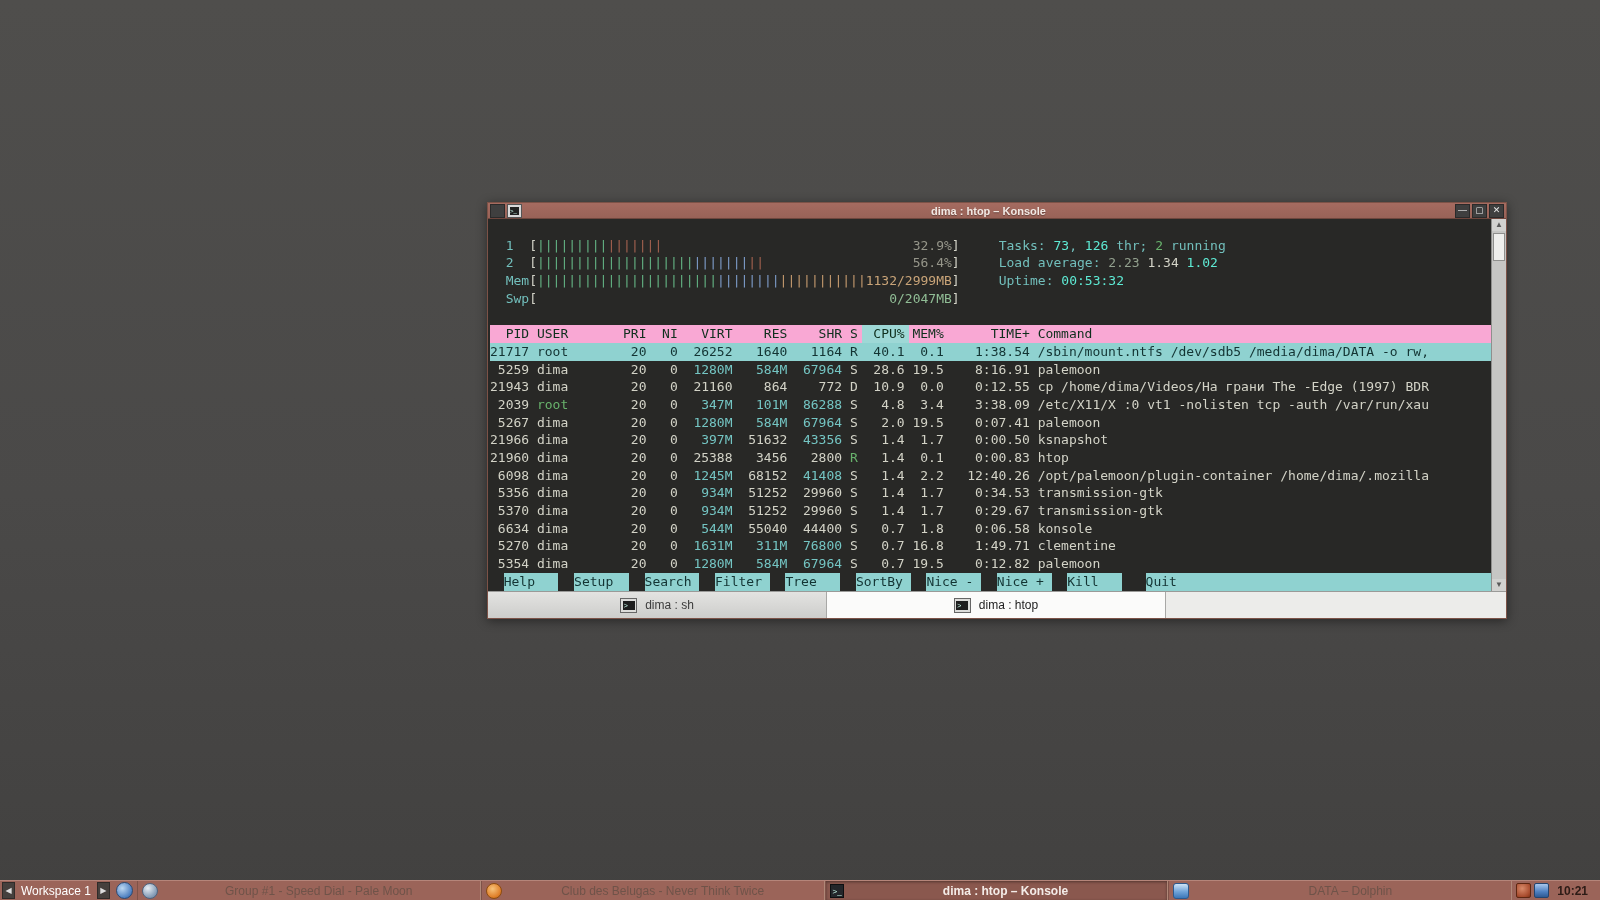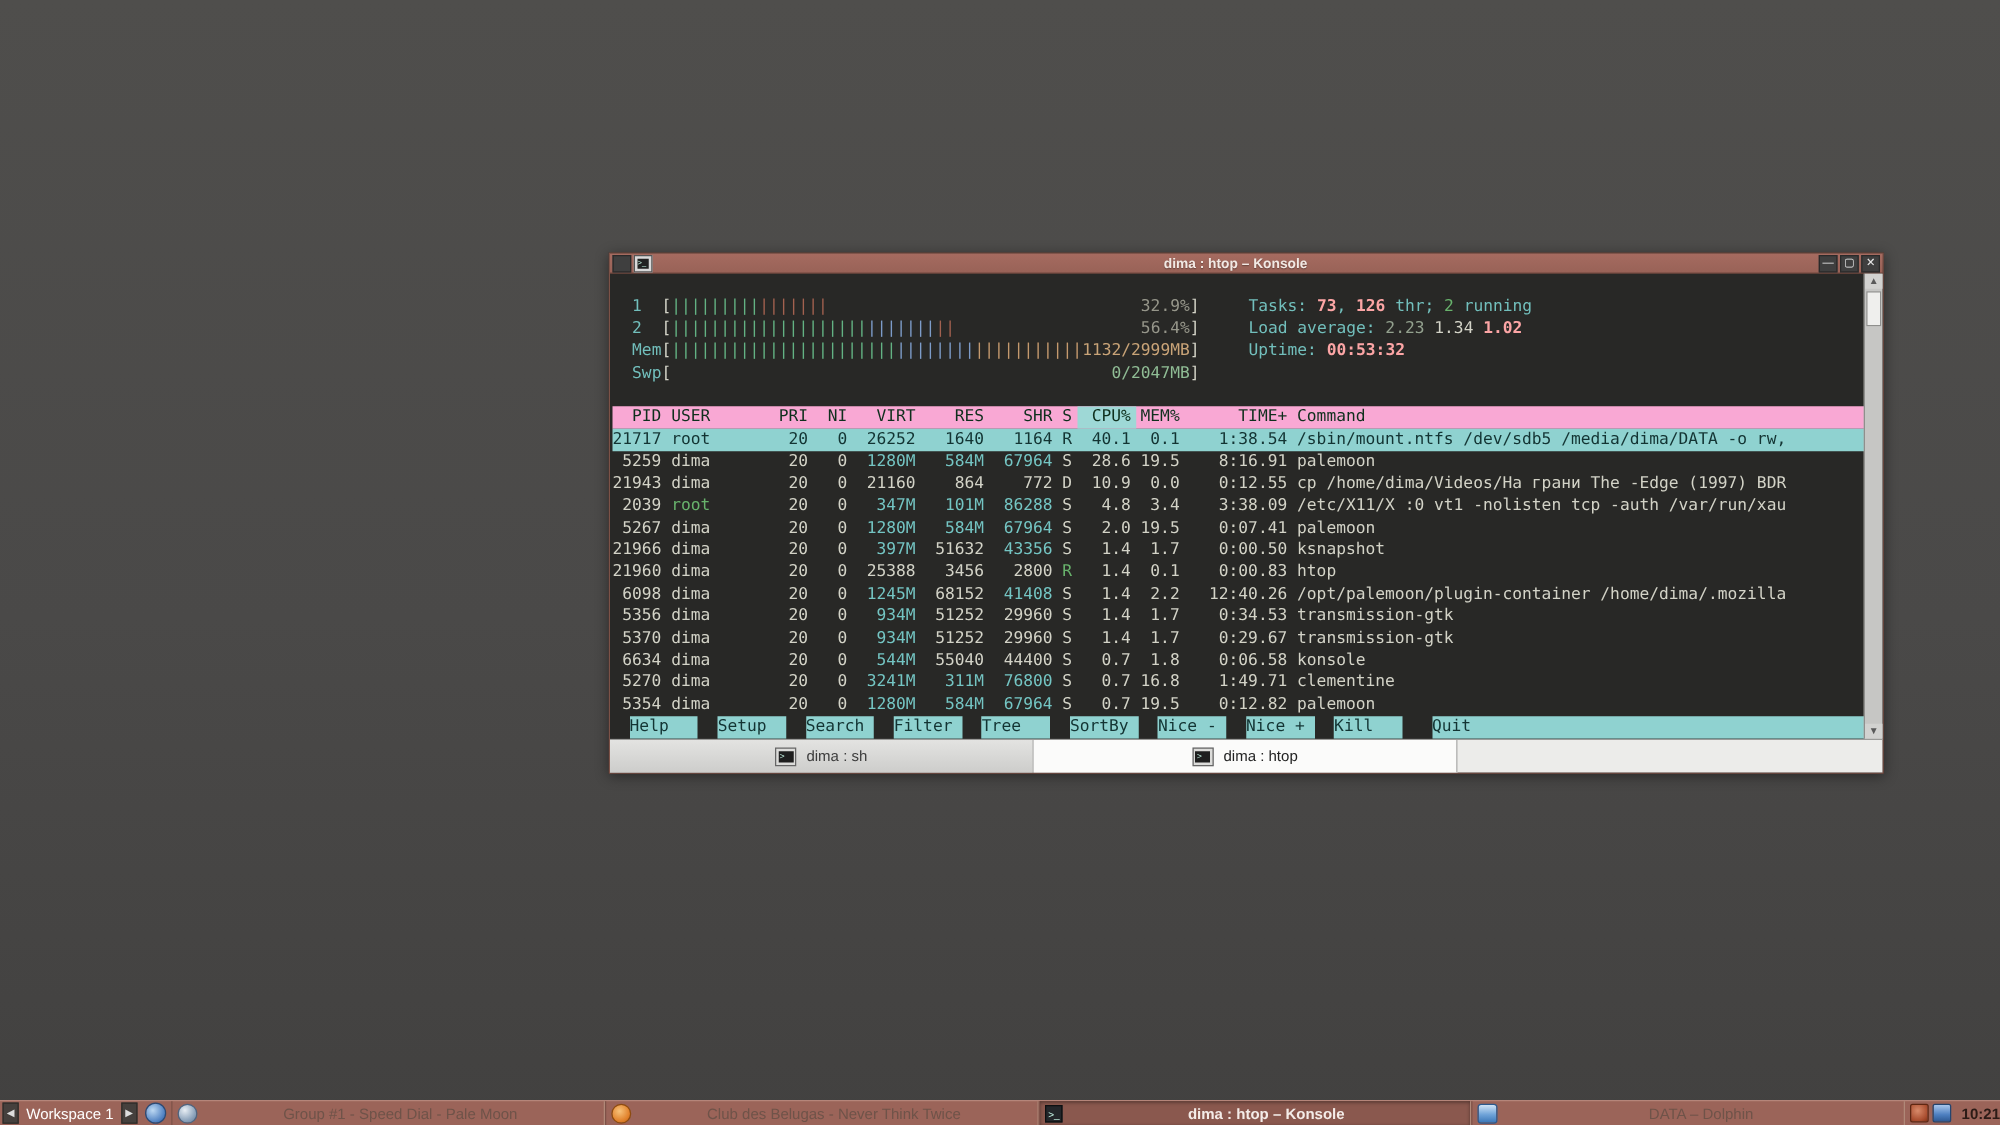--- a/index.html
+++ b/index.html
@@ -24,21 +24,21 @@
 
   
   .term-wrap{position:relative;height:372px;background:#282826;}
   .term{position:absolute;left:0;top:0;right:14px;bottom:0;overflow:hidden;
     font-family:"DejaVu Sans Mono","Liberation Mono",monospace;
     font-size:13px;line-height:17.7px;color:#d3d3c7;padding-left:2px;}
   .tline{height:17.7px;white-space:pre;}
   .cy{color:#72bfbc}
   .cyv{color:#74c5c3}
   .gn{color:#68b26c}
-  .bw{color:#fca5a5;font-weight:bold}
+  .bw{color:#5eead4;font-weight:normal}
   .dim{color:#96968a}
   .dim2{color:#93a18e}
   .mg{color:#63b283}.mr{color:#a2614f}.mb{color:#7d9cc9}.mo{color:#c59a6e}
   .memval{color:#c9a478}.swpval{color:#90bd95}
   .stats{position:absolute;top:17.7px;left:calc(2px + 65ch);}
 
   
   .prow{display:grid;grid-template-columns:5ch 9ch 4ch 3ch 6ch 6ch 6ch 1ch 5ch 4ch 10ch minmax(0,1fr);
     column-gap:1ch;height:17.7px;white-space:pre;overflow:hidden;}
   .prow span{overflow:hidden;}
@@ -94,21 +94,21 @@
   .ticon{width:14px;height:14px;flex:none;margin-right:4px;}
   .icon-palemoon{border-radius:50%;background:radial-gradient(circle at 35% 30%,#e8eef4,#8fa5bd 60%,#5f7795);border:1px solid #4e637e;}
   .icon-clementine{border-radius:50%;background:radial-gradient(circle at 40% 35%,#f7c27a,#e0802a 65%,#b35f14);border:1px solid #8e4c10;}
   .icon-konsole{background:#23262a;border:1px solid #0d0f11;color:#cfe;font-size:8px;line-height:13px;text-align:left;padding-left:2px;box-sizing:border-box;}
   .icon-dolphin{border-radius:3px;background:linear-gradient(180deg,#cfe3f6,#6fa3d8 55%,#3c77b8);border:1px solid #2c5a8e;}
   .tray{display:flex;align-items:center;gap:3px;padding:0 4px;flex:none;}
   .tray-ic1{width:13px;height:13px;border-radius:2px;cursor:pointer;
     background:radial-gradient(circle at 40% 35%,#d88a6a,#a84c2e 70%,#7e3217);border:1px solid #5f2712;}
   .tray-ic2{width:13px;height:13px;border-radius:2px;cursor:pointer;
     background:linear-gradient(180deg,#a8c6ec,#4d7fc0 60%,#2f5a94);border:1px solid #24456f;}
-  .clock{flex:none;padding:0 0 0 4px;color:#2c1b16;font-weight:bold;white-space:nowrap;}
+  .clock{flex:none;padding:0 12px 0 4px;color:#2c1b16;font-weight:bold;white-space:nowrap;}
 </style>
 </head>
 <body>
 
 <div class="desktop">
 
   <div class="window">
     <div class="titlebar">
       <span class="tb-btn"><span class="tb-menu-dot"></span></span>
       <span class="tb-appicon">
@@ -133,21 +133,21 @@
           <div class="prow"><span class="ar">5259</span><span>dima</span><span class="ar">20</span><span class="ar">0</span><span class="ar cyv">1280M</span><span class="ar cyv">584M</span><span class="ar cyv">67964</span><span>S</span><span class="ar">28.6</span><span class="ar">19.5</span><span class="ar">8:16.91</span><span>palemoon</span></div>
           <div class="prow"><span class="ar">21943</span><span>dima</span><span class="ar">20</span><span class="ar">0</span><span class="ar">21160</span><span class="ar">864</span><span class="ar">772</span><span>D</span><span class="ar">10.9</span><span class="ar">0.0</span><span class="ar">0:12.55</span><span>cp /home/dima/Videos/На грани The -Edge (1997) BDR</span></div>
           <div class="prow"><span class="ar">2039</span><span class="gn">root</span><span class="ar">20</span><span class="ar">0</span><span class="ar cyv">347M</span><span class="ar cyv">101M</span><span class="ar cyv">86288</span><span>S</span><span class="ar">4.8</span><span class="ar">3.4</span><span class="ar">3:38.09</span><span>/etc/X11/X :0 vt1 -nolisten tcp -auth /var/run/xau</span></div>
           <div class="prow"><span class="ar">5267</span><span>dima</span><span class="ar">20</span><span class="ar">0</span><span class="ar cyv">1280M</span><span class="ar cyv">584M</span><span class="ar cyv">67964</span><span>S</span><span class="ar">2.0</span><span class="ar">19.5</span><span class="ar">0:07.41</span><span>palemoon</span></div>
           <div class="prow"><span class="ar">21966</span><span>dima</span><span class="ar">20</span><span class="ar">0</span><span class="ar cyv">397M</span><span class="ar">51632</span><span class="ar cyv">43356</span><span>S</span><span class="ar">1.4</span><span class="ar">1.7</span><span class="ar">0:00.50</span><span>ksnapshot</span></div>
           <div class="prow"><span class="ar">21960</span><span>dima</span><span class="ar">20</span><span class="ar">0</span><span class="ar">25388</span><span class="ar">3456</span><span class="ar">2800</span><span class="gn">R</span><span class="ar">1.4</span><span class="ar">0.1</span><span class="ar">0:00.83</span><span>htop</span></div>
           <div class="prow"><span class="ar">6098</span><span>dima</span><span class="ar">20</span><span class="ar">0</span><span class="ar cyv">1245M</span><span class="ar">68152</span><span class="ar cyv">41408</span><span>S</span><span class="ar">1.4</span><span class="ar">2.2</span><span class="ar">12:40.26</span><span>/opt/palemoon/plugin-container /home/dima/.mozilla</span></div>
           <div class="prow"><span class="ar">5356</span><span>dima</span><span class="ar">20</span><span class="ar">0</span><span class="ar cyv">934M</span><span class="ar">51252</span><span class="ar">29960</span><span>S</span><span class="ar">1.4</span><span class="ar">1.7</span><span class="ar">0:34.53</span><span>transmission-gtk</span></div>
           <div class="prow"><span class="ar">5370</span><span>dima</span><span class="ar">20</span><span class="ar">0</span><span class="ar cyv">934M</span><span class="ar">51252</span><span class="ar">29960</span><span>S</span><span class="ar">1.4</span><span class="ar">1.7</span><span class="ar">0:29.67</span><span>transmission-gtk</span></div>
           <div class="prow"><span class="ar">6634</span><span>dima</span><span class="ar">20</span><span class="ar">0</span><span class="ar cyv">544M</span><span class="ar">55040</span><span class="ar">44400</span><span>S</span><span class="ar">0.7</span><span class="ar">1.8</span><span class="ar">0:06.58</span><span>konsole</span></div>
-          <div class="prow"><span class="ar">5270</span><span>dima</span><span class="ar">20</span><span class="ar">0</span><span class="ar cyv">3241M</span><span class="ar cyv">311M</span><span class="ar cyv">76800</span><span>S</span><span class="ar">0.7</span><span class="ar">16.8</span><span class="ar">1:49.71</span><span>clementine</span></div>
+          <div class="prow"><span class="ar">5270</span><span>dima</span><span class="ar">20</span><span class="ar">0</span><span class="ar cyv">1631M</span><span class="ar cyv">311M</span><span class="ar cyv">76800</span><span>S</span><span class="ar">0.7</span><span class="ar">16.8</span><span class="ar">1:49.71</span><span>clementine</span></div>
           <div class="prow"><span class="ar">5354</span><span>dima</span><span class="ar">20</span><span class="ar">0</span><span class="ar cyv">1280M</span><span class="ar cyv">584M</span><span class="ar cyv">67964</span><span>S</span><span class="ar">0.7</span><span class="ar">19.5</span><span class="ar">0:12.82</span><span>palemoon</span></div>
           <div class="stats">
             <div class="tline"><span class="cy">Tasks: </span><span class="bw">73</span><span class="cy">, </span><span class="bw">126</span><span class="cy"> thr; </span><span class="gn">2</span><span class="cy"> running</span></div>
             <div class="tline"><span class="cy">Load average: </span><span class="dim2">2.23 </span><span>1.34 </span><span class="bw">1.02</span></div>
             <div class="tline"><span class="cy">Uptime: </span><span class="bw">00:53:32</span></div>
           </div>
           <div class="fbar"><span class="fk">F1</span><span class="fl">Help   </span><span class="fk">F2</span><span class="fl">Setup  </span><span class="fk">F3</span><span class="fl">Search </span><span class="fk">F4</span><span class="fl">Filter </span><span class="fk">F5</span><span class="fl">Tree   </span><span class="fk">F6</span><span class="fl">SortBy </span><span class="fk">F7</span><span class="fl">Nice - </span><span class="fk">F8</span><span class="fl">Nice + </span><span class="fk">F9</span><span class="fl">Kill   </span><span class="fk">F10</span><span class="fl grow">Quit</span></div>
         </div>
       <div class="vscroll">
         <div class="varr">▲</div>

